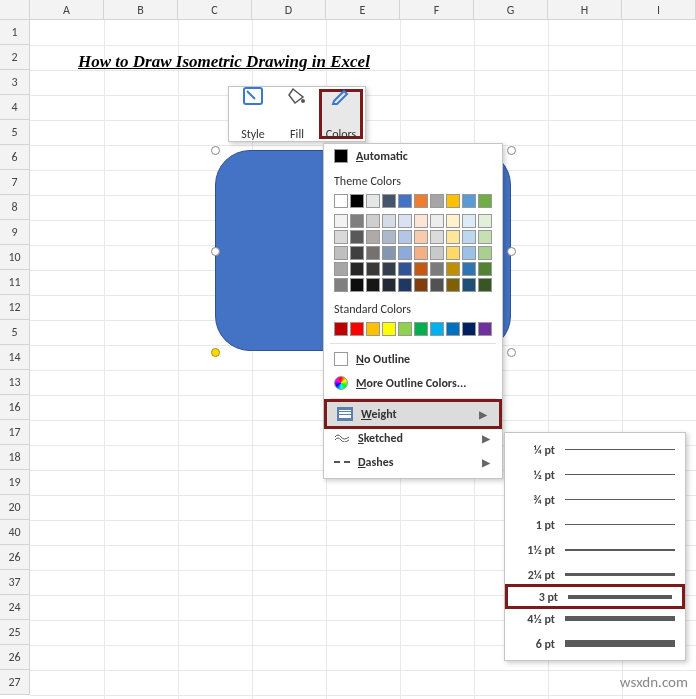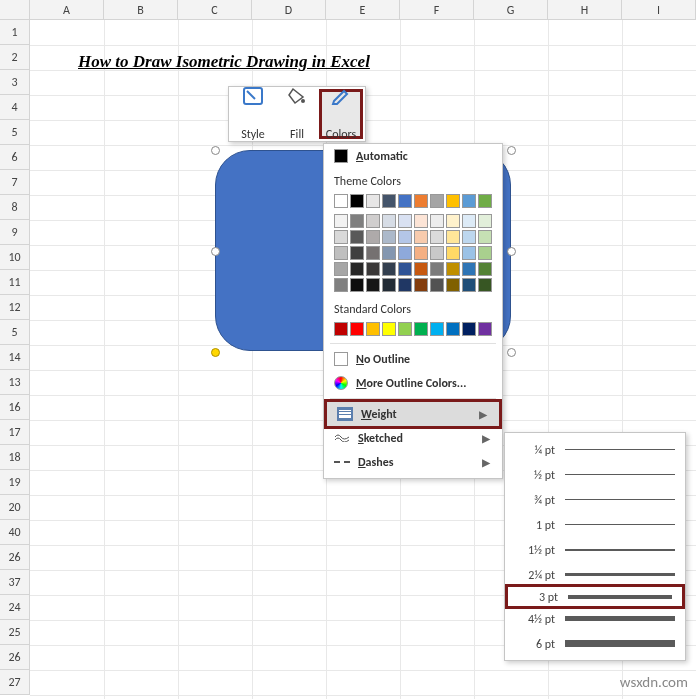--- a/index.html
+++ b/index.html
@@ -190,20 +190,21 @@
     font-size: 12px;
     padding: 4px 0;
   }
   .wm-row {
     display: flex;
     align-items: center;
     height: 25px;
     padding: 0 10px;
     gap: 10px;
     cursor: pointer;
+    font-weight: bold;
   }
   .wm-row.highlight {
     border: 3px solid #7a1a1a;
     margin: -3px 0;
     position: relative;
   }
   .wm-label {
     width: 40px;
     text-align: right;
     color: #444;

